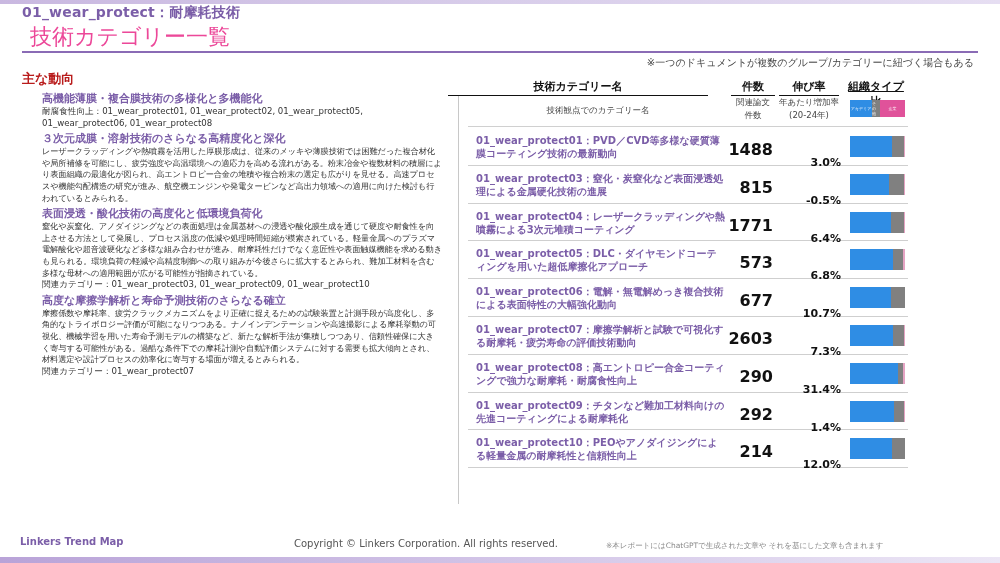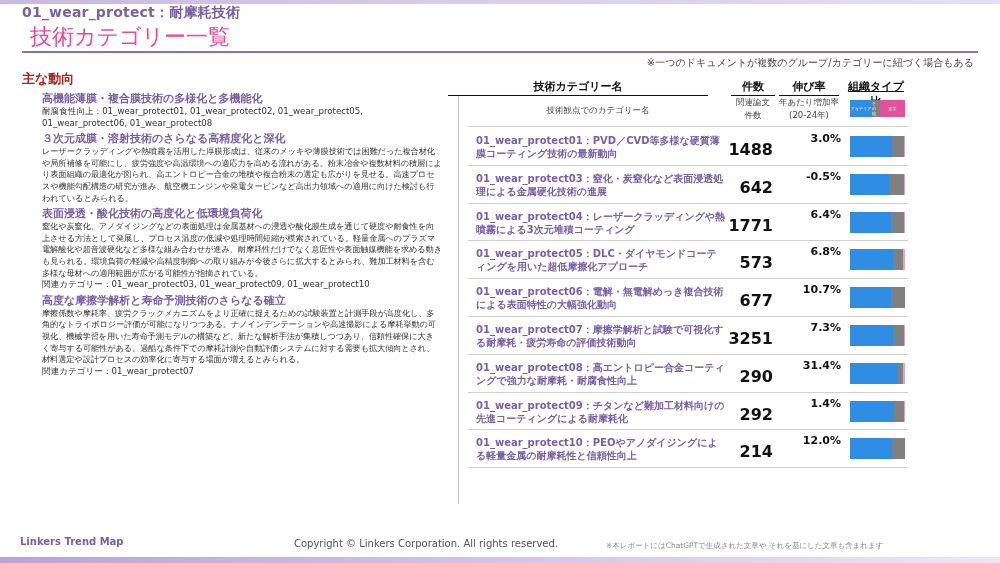--- a/index.html
+++ b/index.html
@@ -39,21 +39,21 @@
   .legend-box span { display: flex; align-items: center; justify-content: center; font-size: 4px; color: #fff; height: 100%; }
   .lg-a { background: #2f8de4; width: 22px; }
   .lg-b { background: #808080; width: 8px; }
   .lg-c { background: #e0529a; width: 25px; }
   .hdr-rule { position: absolute; left: 468px; top: 126px; width: 440px; height: 1px; background: #d0d0d0; }
 
   .rows { position: absolute; left: 468px; top: 128px; width: 440px; }
   .row { position: relative; height: 37.8px; border-bottom: 1.5px solid #cfcfcf; }
   .row .name { position: absolute; left: 8px; top: 6px; width: 250px; font-size: 10px; font-weight: bold; color: #7b5ea8; line-height: 13px; }
   .row .count { position: absolute; left: 255px; width: 50px; top: 12px; text-align: right; font-size: 16px; font-weight: bold; color: #111; }
-  .row .growth { position: absolute; left: 305px; width: 68px; top: 4px; text-align: right; font-size: 11px; font-weight: bold; color: #111; }
+  .row .growth { position: absolute; left: 305px; width: 68px; top: 28px; text-align: right; font-size: 11px; font-weight: bold; color: #111; }
   .row .bar { position: absolute; left: 382px; top: 8px; width: 55px; height: 21px; display: flex; }
   .seg-a { background: #2f8de4; height: 100%; }
   .seg-b { background: #808080; height: 100%; }
   .seg-c { background: #e5a3c3; height: 100%; }
 
   .footer-logo { position: absolute; left: 20px; top: 536px; font-size: 10px; font-weight: bold; color: #7b5ea8; }
   .footer-copy { position: absolute; left: 294px; top: 538px; font-size: 10px; color: #555; }
   .footer-note { position: absolute; left: 606px; top: 541px; font-size: 7.5px; color: #888; }
 </style>
 </head>
@@ -116,21 +116,21 @@
       <div class="count">1488</div>
       <div class="growth">3.0%</div>
       <div class="bar">
         <div class="seg-a" style="width:76%"></div>
         <div class="seg-b" style="width:22%"></div>
         <div class="seg-c" style="width:2%"></div>
       </div>
     </div>
     <div class="row">
       <div class="name">01_wear_protect03：窒化・炭窒化など表面浸透処理による金属硬化技術の進展</div>
-      <div class="count">642</div>
+      <div class="count">815</div>
       <div class="growth">-0.5%</div>
       <div class="bar">
         <div class="seg-a" style="width:70%"></div>
         <div class="seg-b" style="width:28%"></div>
         <div class="seg-c" style="width:2%"></div>
       </div>
     </div>
     <div class="row">
       <div class="name">01_wear_protect04：レーザークラッディングや熱噴霧による3次元堆積コーティング</div>
       <div class="count">1771</div>
@@ -156,21 +156,21 @@
       <div class="count">677</div>
       <div class="growth">10.7%</div>
       <div class="bar">
         <div class="seg-a" style="width:75%"></div>
         <div class="seg-b" style="width:25%"></div>
         <div class="seg-c" style="width:0%"></div>
       </div>
     </div>
     <div class="row">
       <div class="name">01_wear_protect07：摩擦学解析と試験で可視化する耐摩耗・疲労寿命の評価技術動向</div>
-      <div class="count">3251</div>
+      <div class="count">2603</div>
       <div class="growth">7.3%</div>
       <div class="bar">
         <div class="seg-a" style="width:79%"></div>
         <div class="seg-b" style="width:19%"></div>
         <div class="seg-c" style="width:2%"></div>
       </div>
     </div>
     <div class="row">
       <div class="name">01_wear_protect08：高エントロピー合金コーティングで強力な耐摩耗・耐腐食性向上</div>
       <div class="count">290</div>

